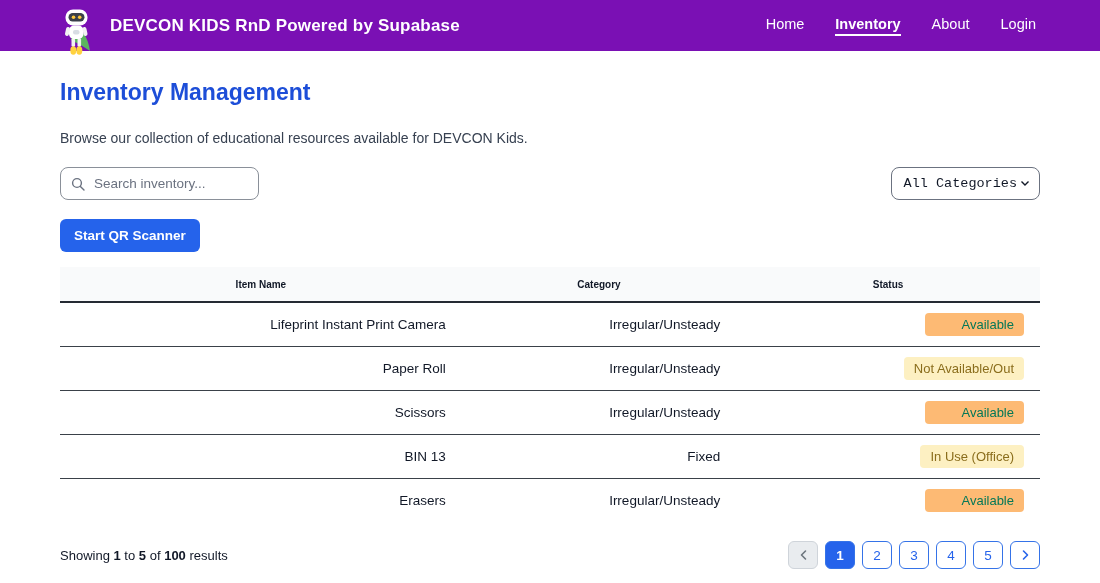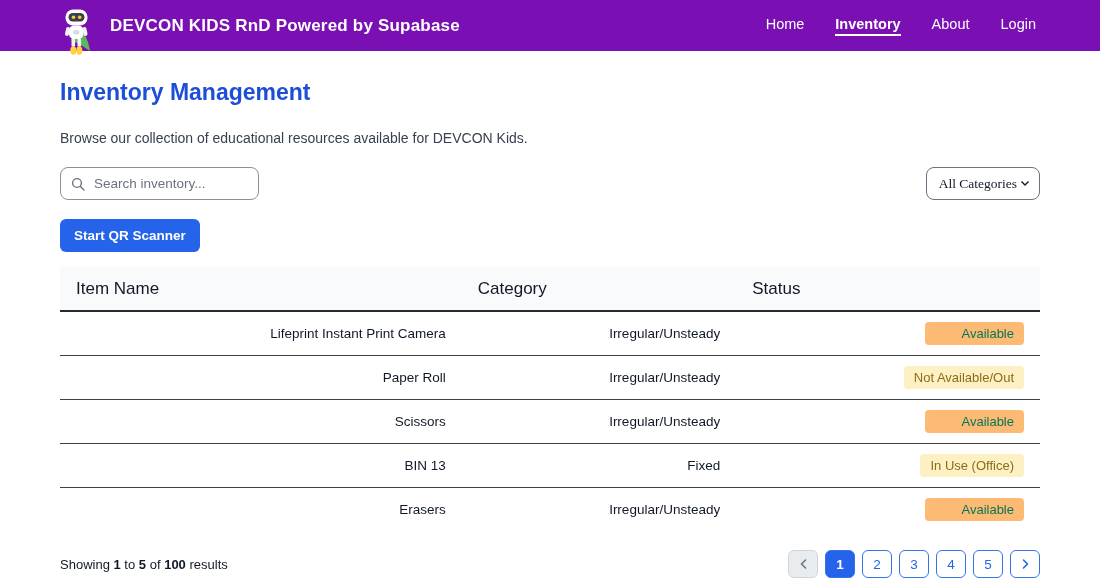--- a/index.html
+++ b/index.html
@@ -76,21 +76,21 @@
   .filter-group { display: flex; gap: 9px; }
   .select-control {
     height: 33px;
     border: 1px solid #6b7280;
     border-radius: 8px;
     background: #fff;
     display: flex; align-items: center; gap: 3px;
     padding: 0 9px 0 12px;
     font-size: 13.5px; color: #111827;
     cursor: pointer;
-    font-family: Liberation Serif, serif;
+    font-family: Liberation Mono, monospace;
   }
 
   
   .qr-button {
     margin-top: 19px;
     background: #2563eb;
     color: #ffffff;
     border: none;
     border-radius: 6px;
     padding: 9px 14px;
@@ -101,23 +101,23 @@
   }
 
   
   .inventory-table {
     margin-top: 15px;
     width: 100%;
     border-collapse: collapse;
   }
   .inventory-table thead tr { background: #f9fafb; }
   .inventory-table th {
-    text-align: left;
-    font-size: 17px;
-    font-weight: 400;
+    text-align: center;
+    font-size: 10px;
+    font-weight: 700;
     color: #111827;
     padding: 12px 16px 11px 16px;
     border-bottom: 2px solid #252b33;
   }
   .inventory-table th:nth-child(1) { width: 41%; }
   .inventory-table th:nth-child(2) { width: 28%; }
   .inventory-table th:nth-child(3) { width: 31%; }
   .inventory-table td {
     font-size: 13.5px;
     color: #111827;

